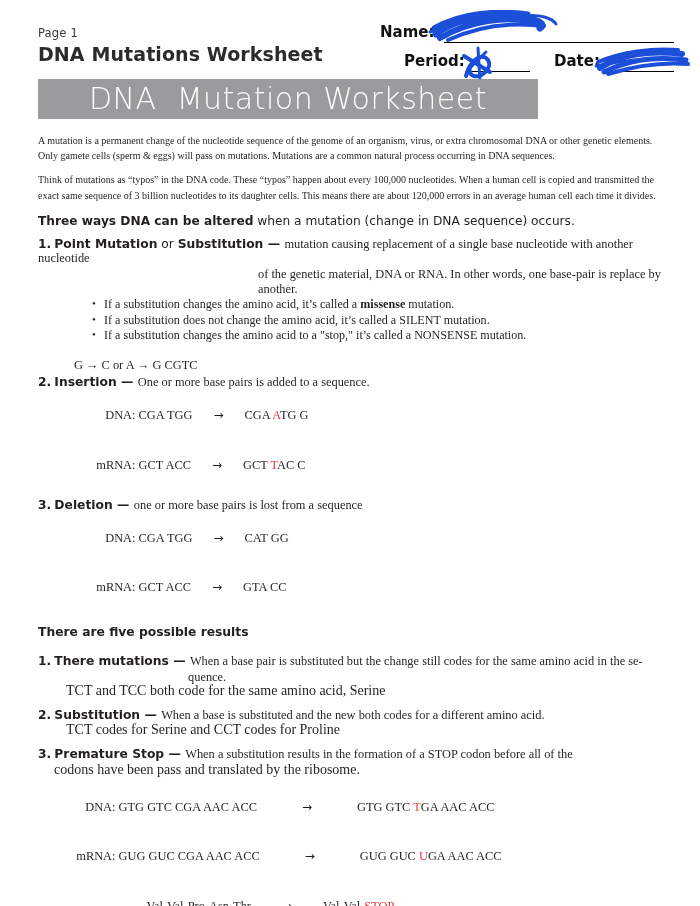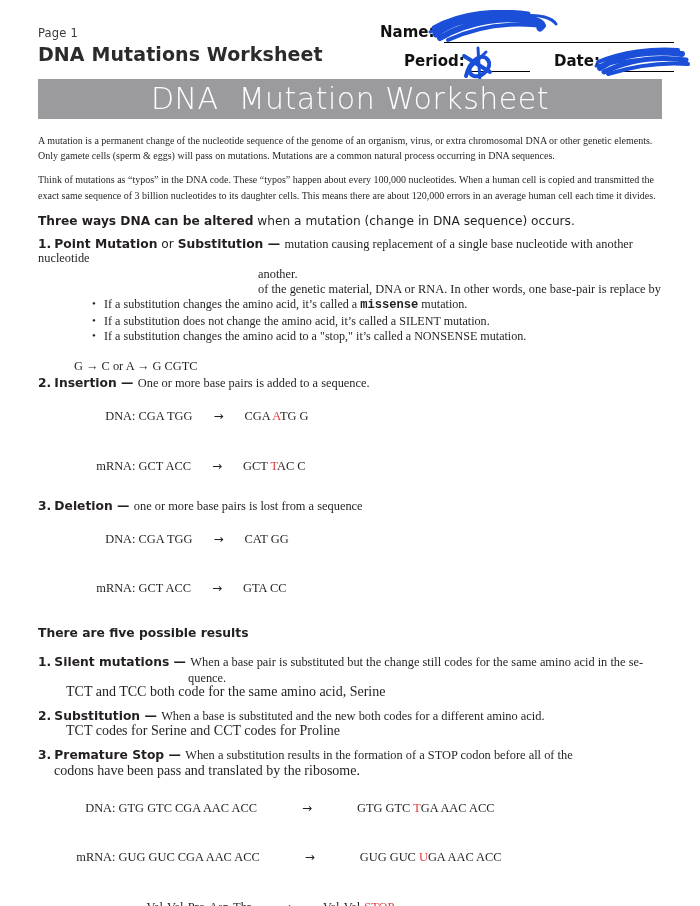--- a/index.html
+++ b/index.html
@@ -31,21 +31,21 @@
     position:absolute;font-family:"DejaVu Sans", sans-serif;
     font-weight:bold;font-size:15px;color:#111;
   }
   .rule{position:absolute;border-bottom:1.3px solid #000;}
 
   
   .scribble{position:absolute;pointer-events:none;}
 
   
   .banner{
-    position:absolute;left:38px;top:79px;width:624px;height:40px;
+    position:absolute;left:38px;top:79px;width:500px;height:40px;
     background:#9b9b9e;
   }
   .banner-text{
     font-family:"DejaVu Sans", sans-serif;
     font-size:30px;color:#ffffff;font-weight:300;
     text-align:center;line-height:40px;letter-spacing:.5px;
     white-space:pre;
   }
 
   
@@ -65,21 +65,21 @@
   .hang2{padding-left:150px;line-height:14.6px;font-size:12.4px;}
   .indent-sm{padding-left:16px;line-height:14.6px;font-size:14px;}
 
   ul.bul{margin:1px 0 0 0;padding-left:54px;list-style:none;}
   ul.bul li{
     font-size:12.1px;line-height:14.4px;position:relative;padding-left:12px;margin:0 0 1px 0;
   }
   ul.bul li:before{
     content:"\2022";position:absolute;left:0;top:-1px;font-size:11px;
   }
-  b.srf{font-family:Liberation Mono, monospace;font-weight:bold;}
+  b.srf{font-family:Liberation Serif, serif;font-weight:bold;}
 
   .gline{padding-left:36px;font-size:12.4px;line-height:15.5px;margin-top:16px;}
 
   
   .seq{font-size:12.4px;line-height:16.5px;white-space:pre;}
   .seq .lbl{display:inline-block;text-align:right;}
   .red{color:#e03a3a;}
   .arw{font-family:"DejaVu Sans", sans-serif;font-size:12px;}
 
   .sec-head{
@@ -155,22 +155,22 @@
     <p class="para">Think of mutations as “typos” in the DNA code. These “typos” happen about every 100,000 nucleotides. When a human cell is copied and transmitted the exact same sequence of 3 billion nucleotides to its daughter cells. This means there are about 120,000 errors in an average human cell each time it divides.</p>
 
     <div class="heading-line">
       <span class="sans-bold">Three ways DNA can be altered</span><span class="sans"> when a mutation (change in DNA sequence) occurs.</span>
     </div>
 
     <div class="item">
       <span class="item-num">1.</span>
       <span class="item-num">Point Mutation</span><span class="sans"> or </span><span class="item-num">Substitution</span><span class="dash"> — </span><span>mutation causing replacement of a single base nucleotide with another nucleotide</span>
     </div>
+    <div class="hang">of the genetic material, DNA or RNA. In other words, one base-pair is replace by</div>
     <div class="hang">another.</div>
-    <div class="hang">of the genetic material, DNA or RNA. In other words, one base-pair is replace by</div>
 
     <ul class="bul">
       <li><span>If a substitution changes the amino acid, it’s called a </span><b class="srf">missense</b><span> mutation.</span></li>
       <li><span>If a substitution does not change the amino acid, it’s called a SILENT mutation.</span></li>
       <li><span>If a substitution changes the amino acid to a "stop," it’s called a NONSENSE mutation.</span></li>
     </ul>
 
     <div class="gline">G → C or A → G    CGTC</div>
 
     <div class="item" style="margin-top:1px;">
@@ -194,21 +194,21 @@
       <span class="lbl" style="width:52px;">DNA: </span><span>CGA TGG</span><span class="arw" style="display:inline-block;width:52px;text-align:center;">→</span><span>CAT GG</span>
     </div>
     <div class="seq" style="padding-left:16px;">
       <span class="lbl" style="width:66px;">mRNA: </span><span>GCT ACC</span><span class="arw" style="display:inline-block;width:52px;text-align:center;">→</span><span>GTA CC</span>
     </div>
 
     <div class="sec-head">There are five possible results</div>
 
     <div class="item">
       <span class="item-num">1.</span>
-      <span class="item-num">Silent mutations</span><span class="dash"> — </span><span>When a base pair is substituted but the change still codes for the same amino acid in the se-</span>
+      <span class="item-num">There mutations</span><span class="dash"> — </span><span>When a base pair is substituted but the change still codes for the same amino acid in the se-</span>
     </div>
     <div class="hang2">quence.</div>
     <div class="indent-sm" style="padding-left:28px;">TCT and TCC both code for the same amino acid, Serine</div>
 
     <div class="item" style="margin-top:9px;">
       <span class="item-num">2.</span>
       <span class="item-num">Substitution</span><span class="dash"> — </span><span>When a base is substituted and the new both codes for a different amino acid.</span>
     </div>
     <div class="indent-sm" style="padding-left:28px;">TCT codes for Serine and CCT codes for Proline</div>
 

